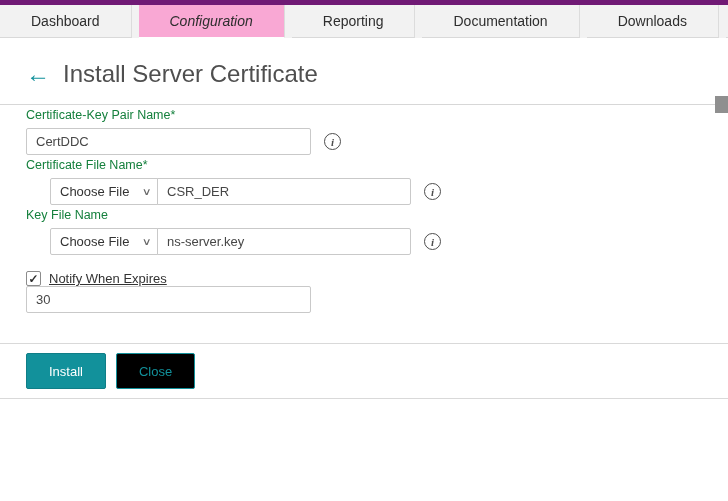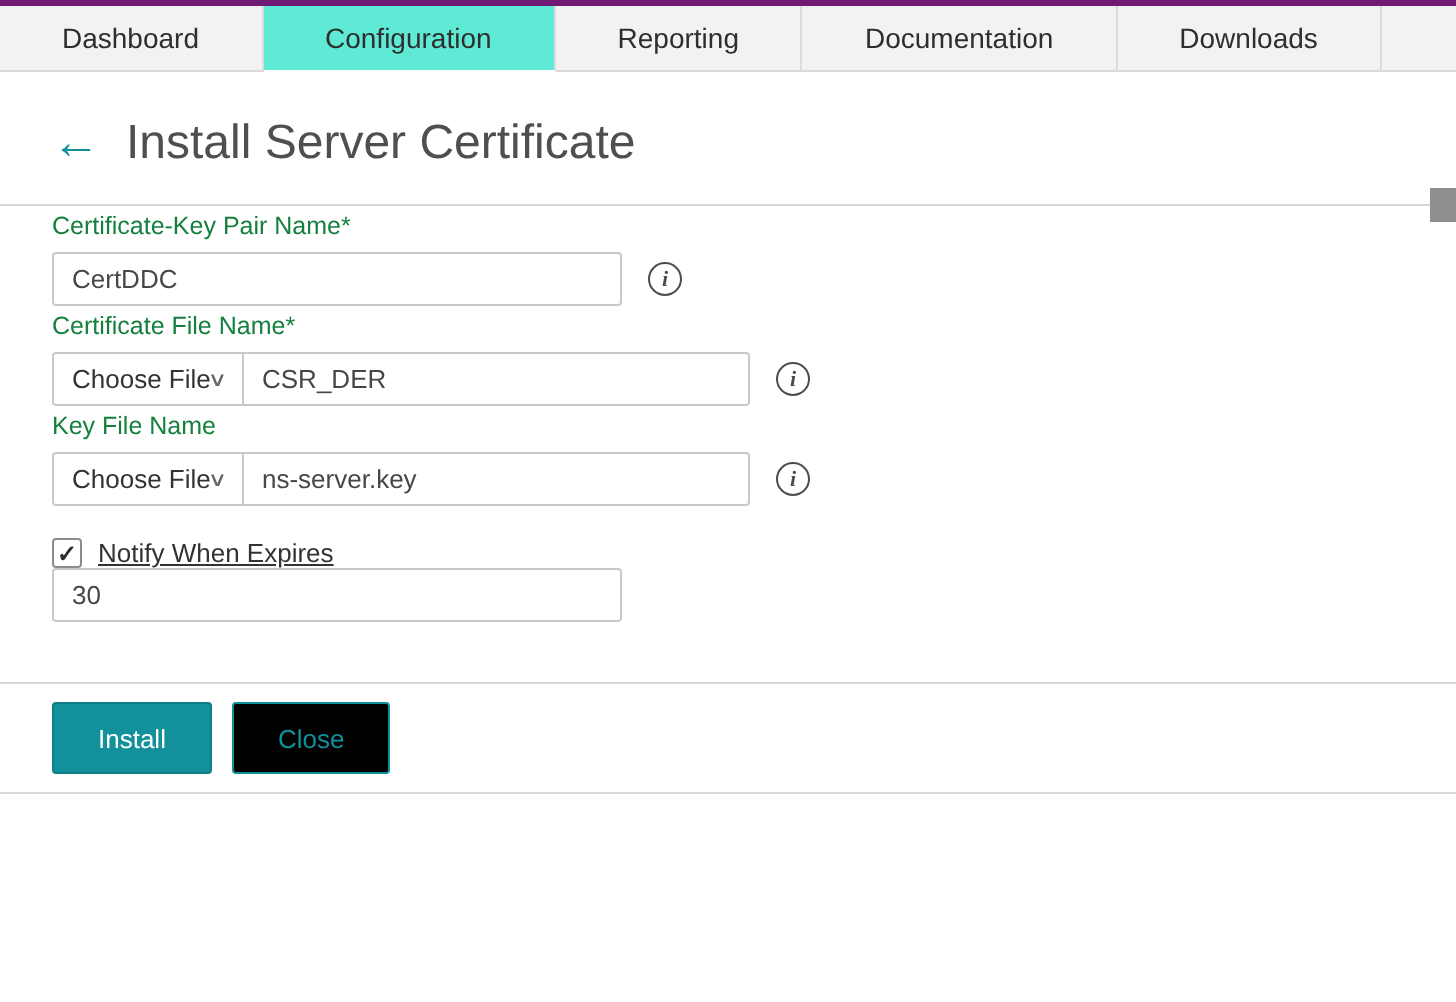--- a/index.html
+++ b/index.html
@@ -7,30 +7,31 @@
   body { font-family: "Liberation Sans", sans-serif; }
 
   .page {
     width: 728px; height: 501px;
     background: #fff; position: relative; overflow: hidden;
   }
 
   
   .tabbar {
     display: flex; background: #f2f2f2;
-    border-top: 3px solid #701a75;
+    border-top: 5px solid #701a75;
+    gap: 7px;
   }
   .tab {
     height: 33px; line-height: 33px; padding: 0 31px;
     font-size: 14px; color: #2e2e2e;
     border-right: 1px solid #dcdcdc;
     border-bottom: 1px solid #d9d9d9;
     cursor: pointer; white-space: nowrap;
   }
-  .tab.active { background: #5eead4; border-bottom-color: #fff; }
+  .tab.active { background: #f9a8d4; border-bottom-color: #fff; font-style: italic; }
   .tabbar .filler { flex: 1; border-bottom: 1px solid #d9d9d9; }
 
   
   .header { display: flex; align-items: center; padding: 22px 0 16px 26px; }
   .back-icon {
     color: #12919b; font-size: 24px; font-weight: bold;
     margin-right: 13px; line-height: 1; cursor: pointer;
   }
   .page-title { font-size: 24px; color: #4f4f4f; font-weight: 400; margin: 0; }
 
@@ -45,25 +46,25 @@
   .field-label { font-size: 12.5px; color: #15803d; margin: 3px 0 6px; }
   .input-row { display: flex; align-items: center; }
 
   .text-input {
     width: 285px; height: 27px;
     border: 1px solid #c9c9c9; border-radius: 2px;
     padding: 0 9px; font-size: 13px; color: #474747;
     background: #fff; font-family: inherit; outline: none;
   }
   .file-select {
-    display: flex; align-items: center; 
-    width: 96px; height: 27px;
+    display: flex; align-items: center; justify-content: space-between;
+    width: 108px; height: 27px;
     border: 1px solid #c9c9c9; border-radius: 2px 0 0 2px;
     padding: 0 7px 0 9px; font-size: 13px; color: #333;
-    background: #fff; cursor: pointer; flex: none;
+    background: #fff; cursor: pointer; flex: none; margin-left: 24px;
   }
   .chevron-icon { font-size: 10px; color: #666; transform: scaleX(1.35); }
   .file-input { border-radius: 0 2px 2px 0; margin-left: -1px; width: 254px; }
 
   .info-icon {
     margin-left: 13px; width: 17px; height: 17px; flex: none;
     border: 1px solid #4d4d4d; border-radius: 50%;
     display: flex; align-items: center; justify-content: center;
     font-size: 11px; color: #4d4d4d; cursor: pointer;
     font-family: "Liberation Serif", serif; font-style: italic; font-weight: bold;

